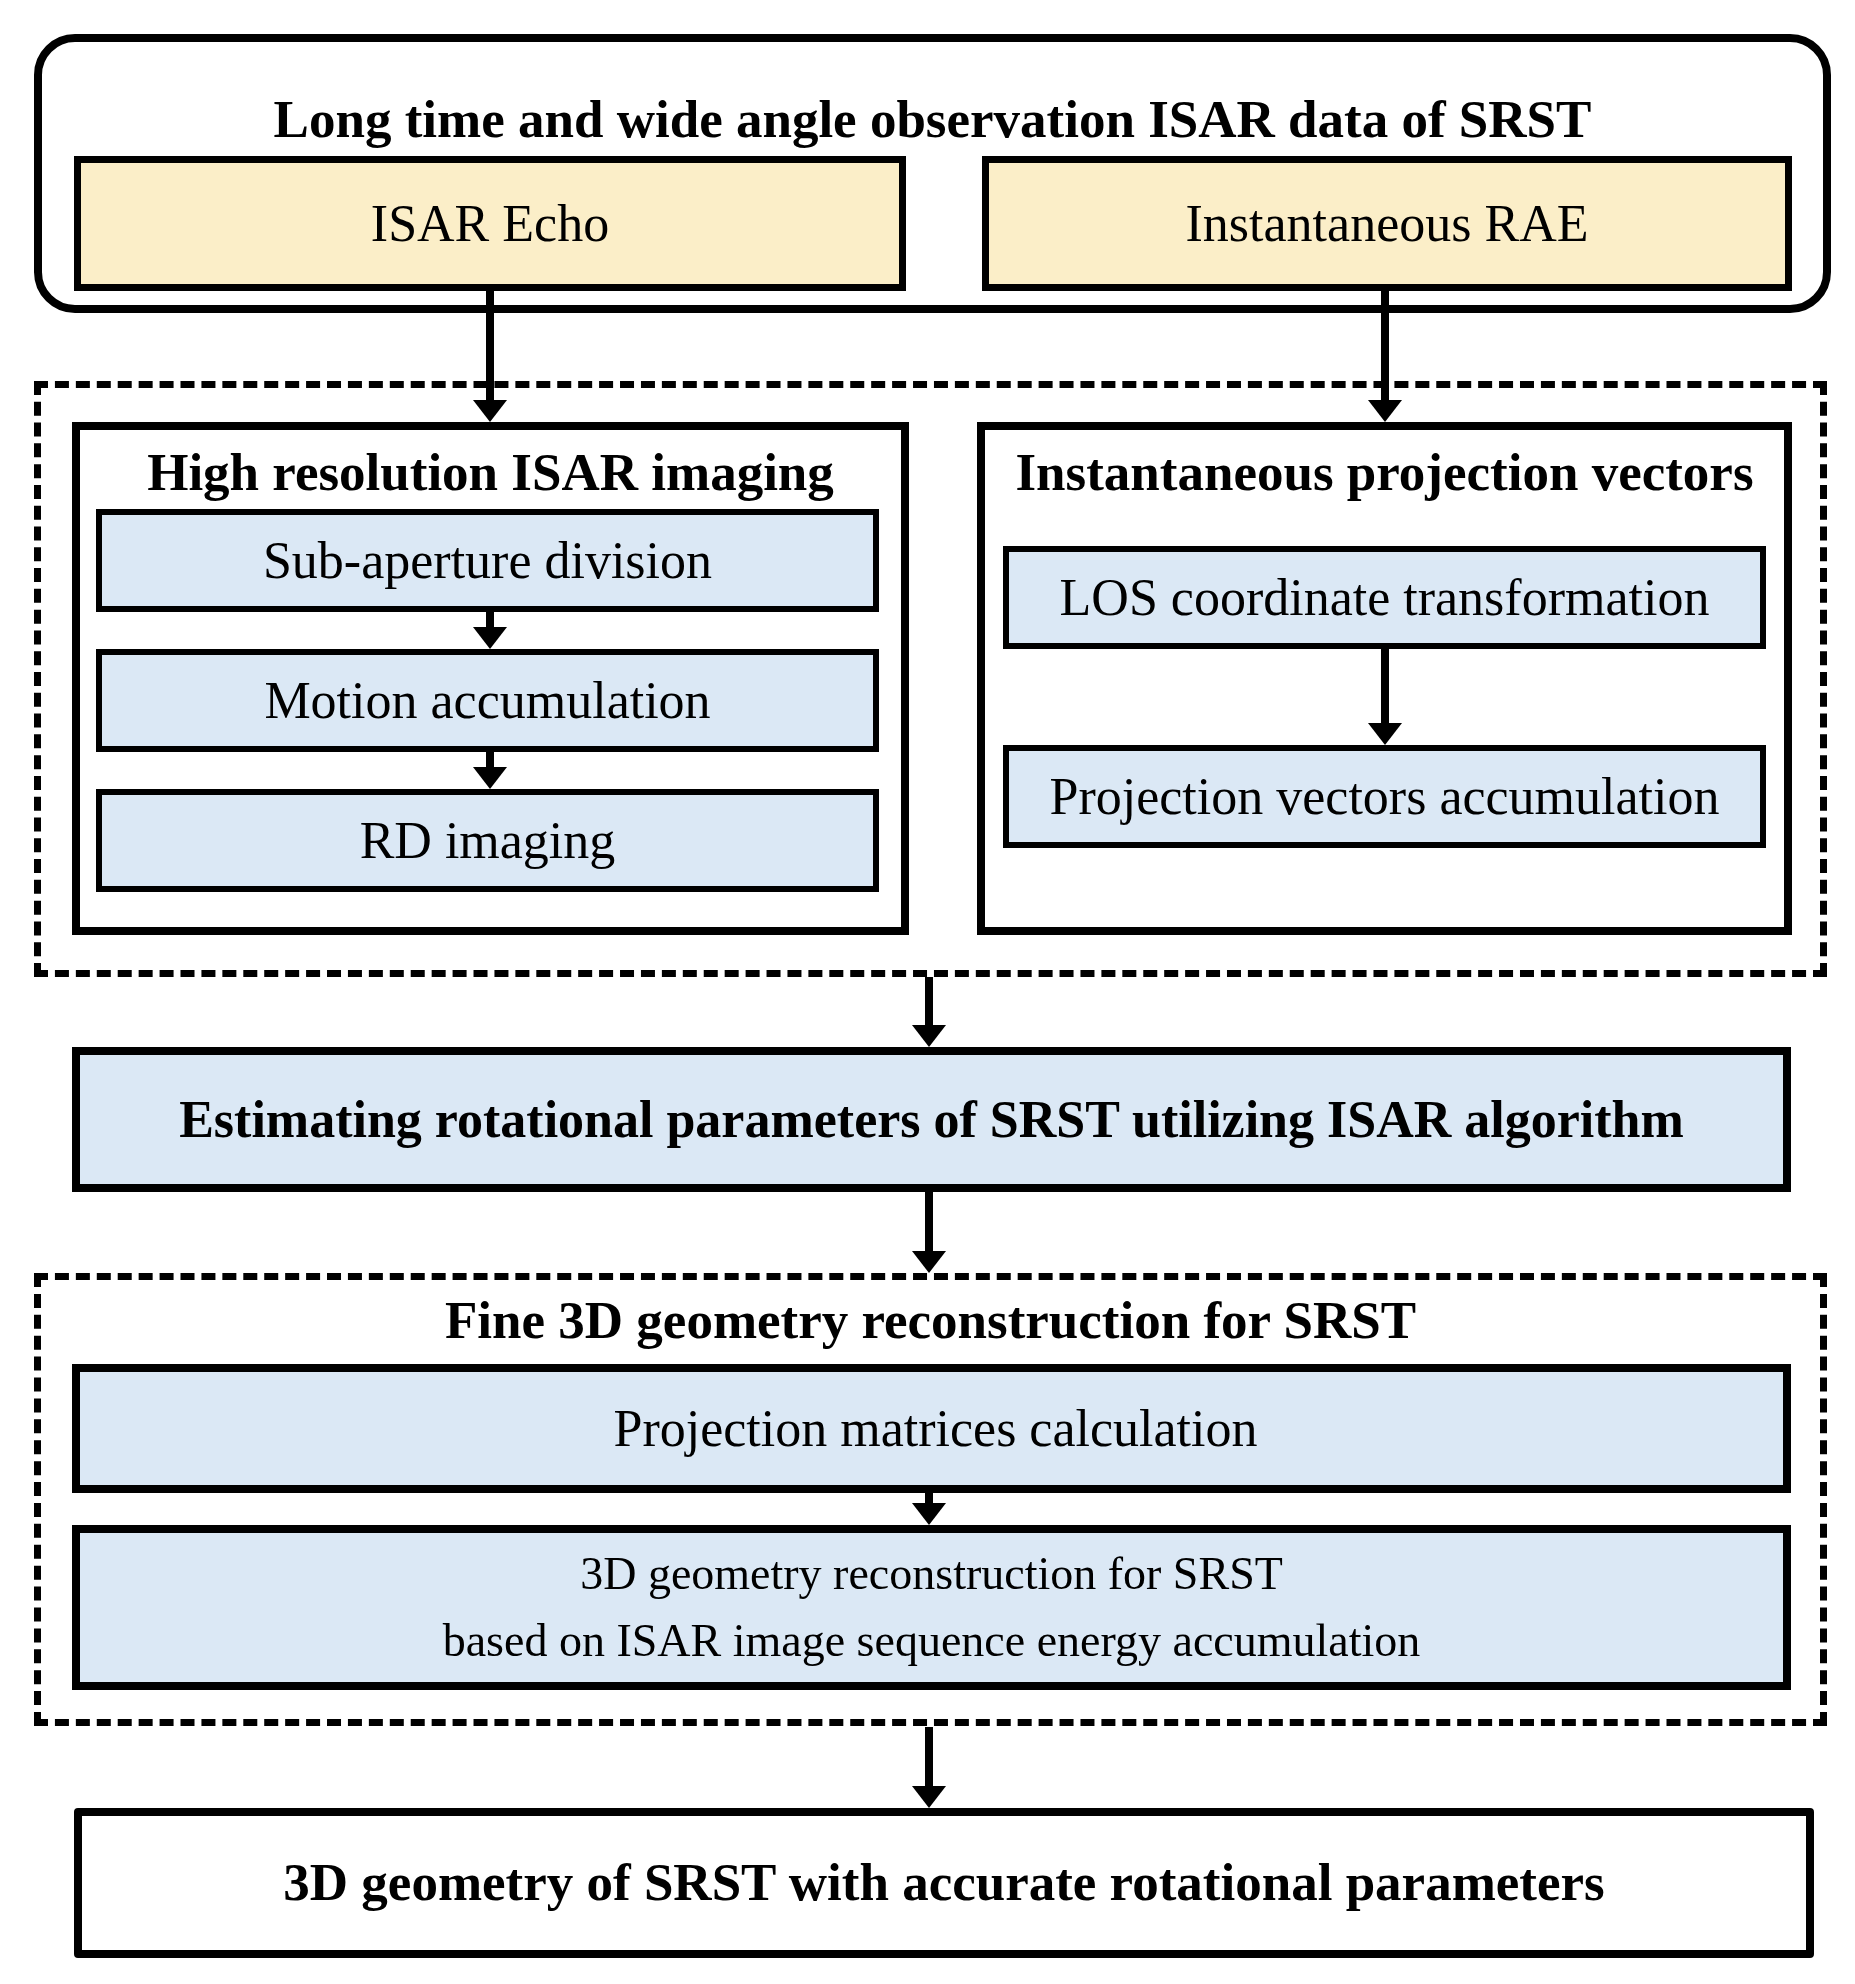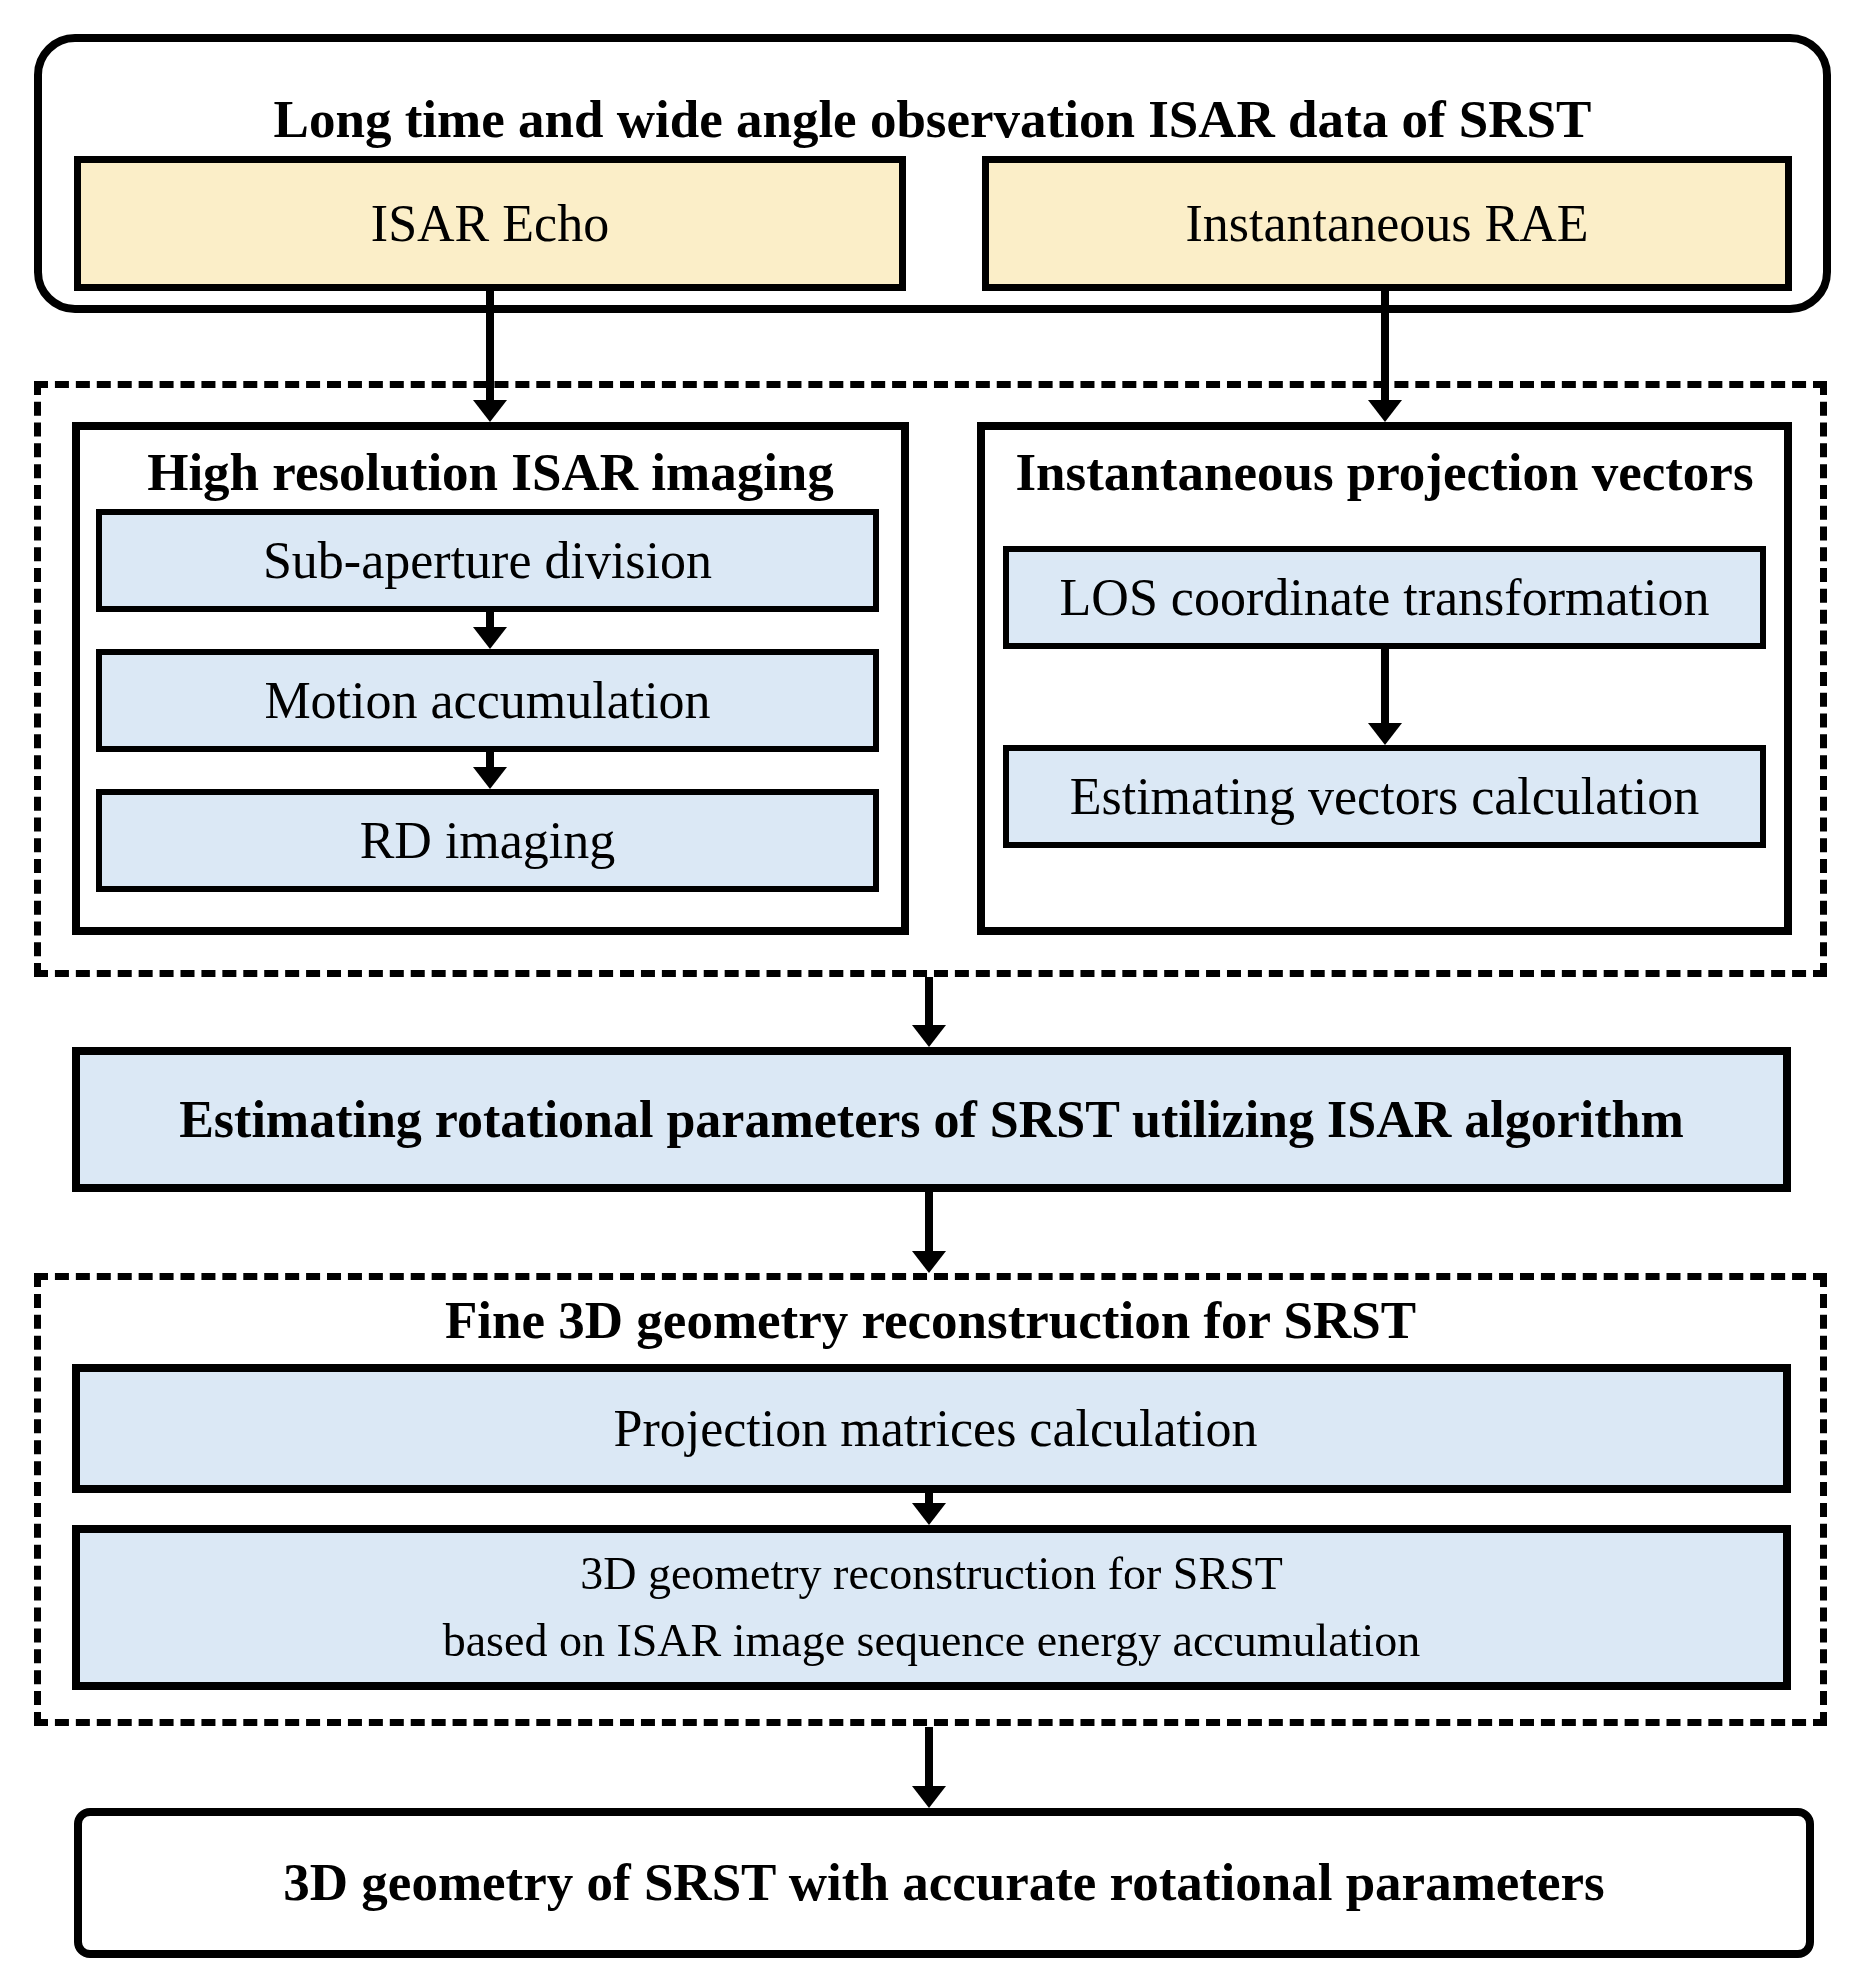--- a/index.html
+++ b/index.html
@@ -102,21 +102,21 @@
 
   <div class="abs center title-line nowrap" style="left:985px; top:441px; width:799px; height:63px;">
     <span>Instantaneous projection vectors</span>
   </div>
 
   <div class="abs center step-box nowrap" style="left:1003px; top:546px; width:763px; height:103px;">
     <span>LOS coordinate transformation</span>
   </div>
 
   <div class="abs center step-box nowrap" style="left:1003px; top:745px; width:763px; height:103px;">
-    <span>Estimating vectors calculation</span>
+    <span>Projection vectors accumulation</span>
   </div>
 
   <div class="abs center big-step-box nowrap" style="left:72px; top:1047px; width:1719px; height:145px; font-weight:bold; font-size:52px;">
     <span>Estimating rotational parameters of SRST utilizing ISAR algorithm</span>
   </div>
 
   <div class="abs dashed-frame" style="left:34px; top:1273px; width:1793px; height:453px;"></div>
 
   <div class="abs center title-line nowrap" style="left:71px; top:1289px; width:1719px; height:63px;">
     <span>Fine 3D geometry reconstruction for SRST</span>
@@ -126,21 +126,21 @@
     <span>Projection matrices calculation</span>
   </div>
 
   <div class="abs center big-step-box" style="left:72px; top:1525px; width:1719px; height:165px; border-width:8px;">
     <div class="label-70">
       <span style="display:block;">3D geometry reconstruction for SRST</span>
       <span style="display:block;">based on ISAR image sequence energy accumulation</span>
     </div>
   </div>
 
-  <div class="abs center rounded-frame title-line nowrap" style="left:74px; top:1808px; width:1740px; height:150px; border-radius:16px;">
+  <div class="abs center rounded-frame title-line nowrap" style="left:74px; top:1808px; width:1740px; height:150px; border-radius:4px;">
     <span>3D geometry of SRST with accurate rotational parameters</span>
   </div>
 
   <div class="arrow" style="left:473px; top:291px; height:131px;">
     <div class="arrow-stem"></div>
       <div class="arrow-head"></div>
   </div>
   <div class="arrow" style="left:1368px; top:291px; height:131px;">
     <div class="arrow-stem"></div>
       <div class="arrow-head"></div>

